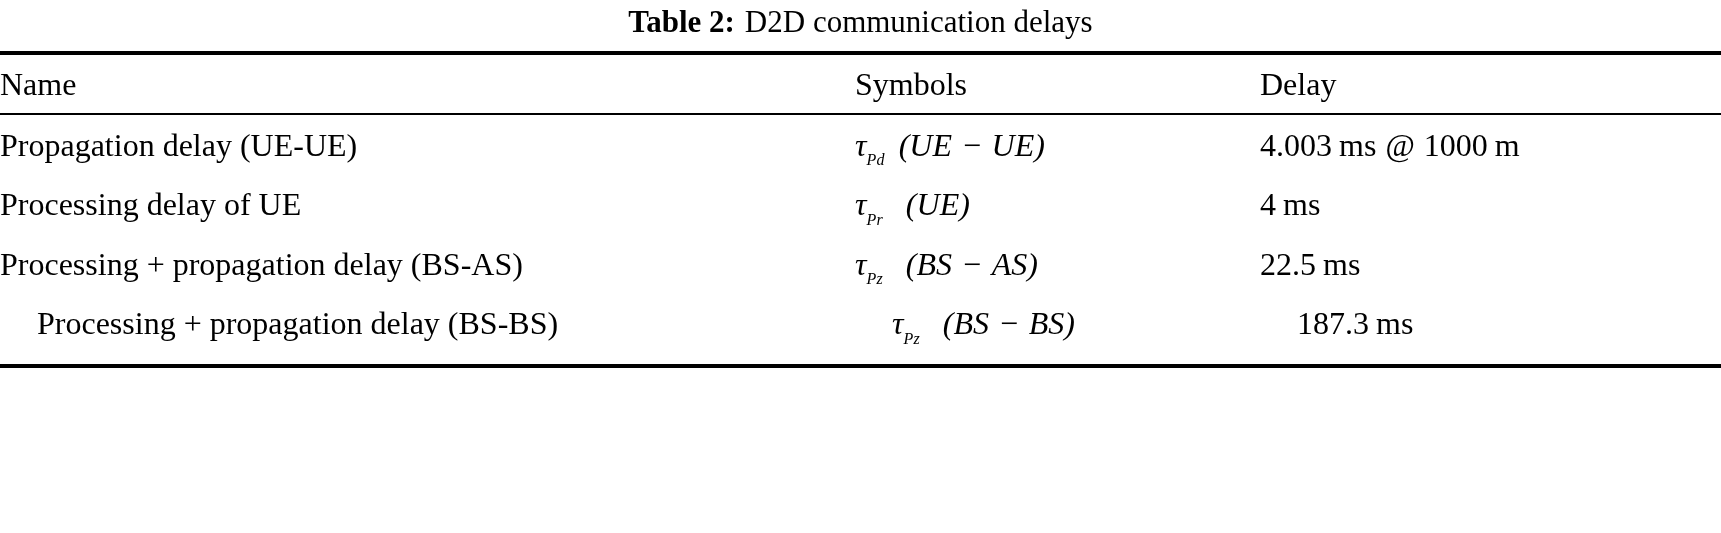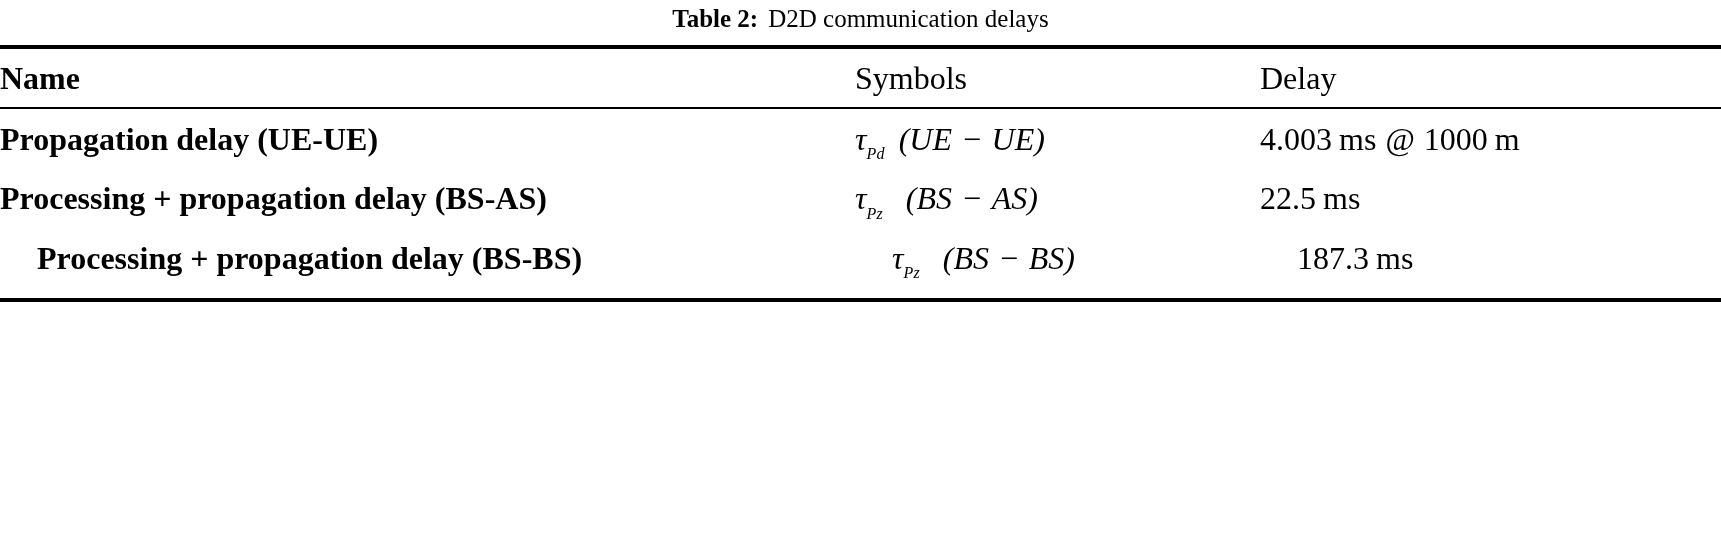--- a/index.html
+++ b/index.html
@@ -18,21 +18,21 @@
   .table-figure {
     width: 1721px;
     height: 533px;
     box-sizing: border-box;
     position: relative;
   }
 
   
   .caption {
     text-align: center;
-    font-size: 25px;
+    font-size: 31px;
     line-height: 1;
     padding-top: 6px;
     padding-bottom: 14px;
     white-space: nowrap;
   }
   .caption-label {
     font-weight: bold;
   }
   .caption-text {
     font-weight: normal;
@@ -81,21 +81,21 @@
     line-height: 47px;
   }
   tbody tr:first-child td {
     padding-top: 7px;
   }
   tbody tr:last-child td {
     padding-bottom: 4px;
     padding-left: 37px;
   }
 
-  .col-name   { padding-left: 2px; font-weight: bold; }
+  .col-name   { padding-left: 2px; }
   .col-symbol { padding-left: 8px; }
   .col-delay  { padding-left: 4px; }
 
   
   .math {
     font-family: "Liberation Serif", "DejaVu Serif", serif;
   }
   .mvar {
     font-style: italic;
   }
@@ -156,20 +156,29 @@
         <td class="col-name">Propagation delay (UE-UE)</td>
         <td class="col-symbol">
           <span class="math"><span class="tau">τ</span><span class="sub">Pd</span><span class="gap-md"></span><span class="mvar">(</span><span class="mvar">UE</span><span class="mvar minus">−</span><span class="mvar">UE</span><span class="mvar">)</span></span>
         </td>
         <td class="col-delay">
           <span>4.003</span><span class="unitgap"></span><span>ms</span><span class="gap-sm"></span><span class="mvar">@</span><span class="gap-sm"></span><span>1000</span><span class="unitgap"></span><span>m</span>
         </td>
       </tr>
 
 
+      <tr>
+        <td class="col-name">Processing delay of UE</td>
+        <td class="col-symbol">
+          <span class="math"><span class="tau">τ</span><span class="sub">Pr</span><span class="gap-md"></span><span class="gap-sm"></span><span class="mvar">(</span><span class="mvar">UE</span><span class="mvar">)</span></span>
+        </td>
+        <td class="col-delay">
+          <span>4</span><span class="unitgap"></span><span>ms</span>
+        </td>
+      </tr>
 
 
       <tr>
         <td class="col-name">Processing + propagation delay (BS-AS)</td>
         <td class="col-symbol">
           <span class="math"><span class="tau">τ</span><span class="sub">Pz</span><span class="gap-md"></span><span class="gap-sm"></span><span class="mvar">(</span><span class="mvar">BS</span><span class="mvar minus">−</span><span class="mvar">AS</span><span class="mvar">)</span></span>
         </td>
         <td class="col-delay">
           <span>22.5</span><span class="unitgap"></span><span>ms</span>
         </td>

